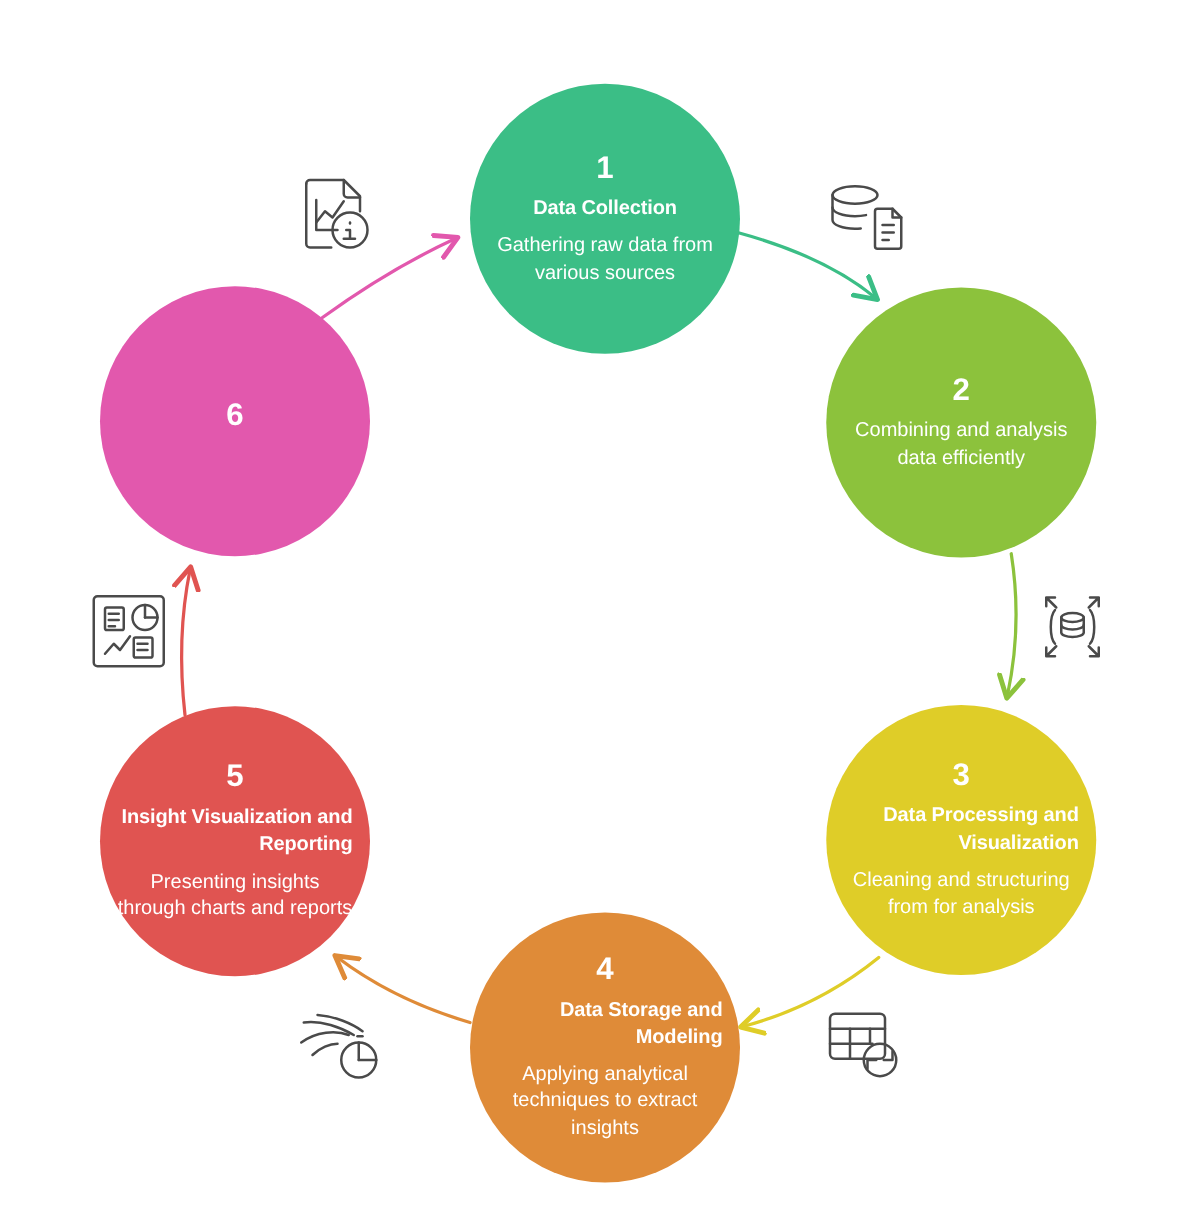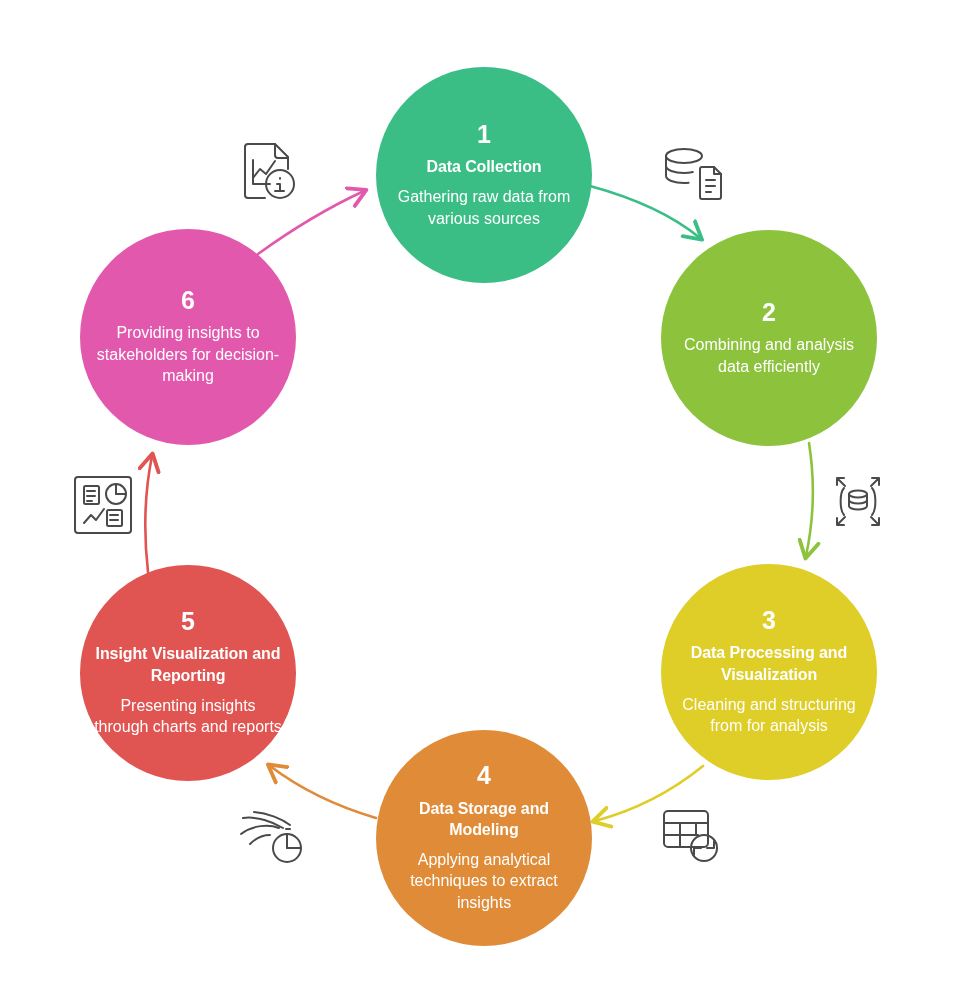--- a/index.html
+++ b/index.html
@@ -36,20 +36,21 @@
     line-height:1.05;
     margin-bottom:9px;
     letter-spacing:.2px;
   }
   .node .title{
     font-size:16px;
     font-weight:bold;
     line-height:1.32;
     margin-bottom:9px;
     letter-spacing:-.1px;
+    text-align:right;
   }
   .node .desc{
     font-size:16px;
     font-weight:normal;
     line-height:1.35;
   }
   .icon{
     position:absolute;
     width:64px;height:64px;
   }
@@ -119,21 +120,20 @@
   </div>
 
   <div class="node" style="left:80px;top:565px;width:216px;height:216px;background:#E05451;">
     <div class="num">5</div>
     <div class="title">Insight Visualization and Reporting</div>
     <div class="desc">Presenting insights through charts and reports</div>
   </div>
 
   <div class="node" style="left:80px;top:229px;width:216px;height:216px;background:#E258AD;">
     <div class="num">6</div>
-    <div class="desc">Providing insights to stakeholders for decision-making</div>
   </div>
 
   <div class="icon" style="left:658px;top:140px;width:70px;height:70px;">
     <svg viewBox="0 0 70 70" fill="none" stroke="#4A4A4A" stroke-width="2" stroke-linecap="round" stroke-linejoin="round">
       <ellipse cx="26" cy="16" rx="18" ry="7"></ellipse>
       <path d="M8 16 v10 c0 3.9 8.1 7 18 7 c3.2 0 6.2-.33 8.8-.9"></path>
       <path d="M8 26 v10 c0 3.9 8.1 7 18 7 c1.6 0 3.1-.08 4.6-.23"></path>
       <path d="M44 27 h12 l7 7 v23 a2 2 0 0 1 -2 2 H44 a2 2 0 0 1 -2 -2 V29 a2 2 0 0 1 2 -2 z"></path>
       <path d="M56 27 v7 h7"></path>
       <path d="M48 40 h9 M48 46 h9 M48 52 h5"></path>

